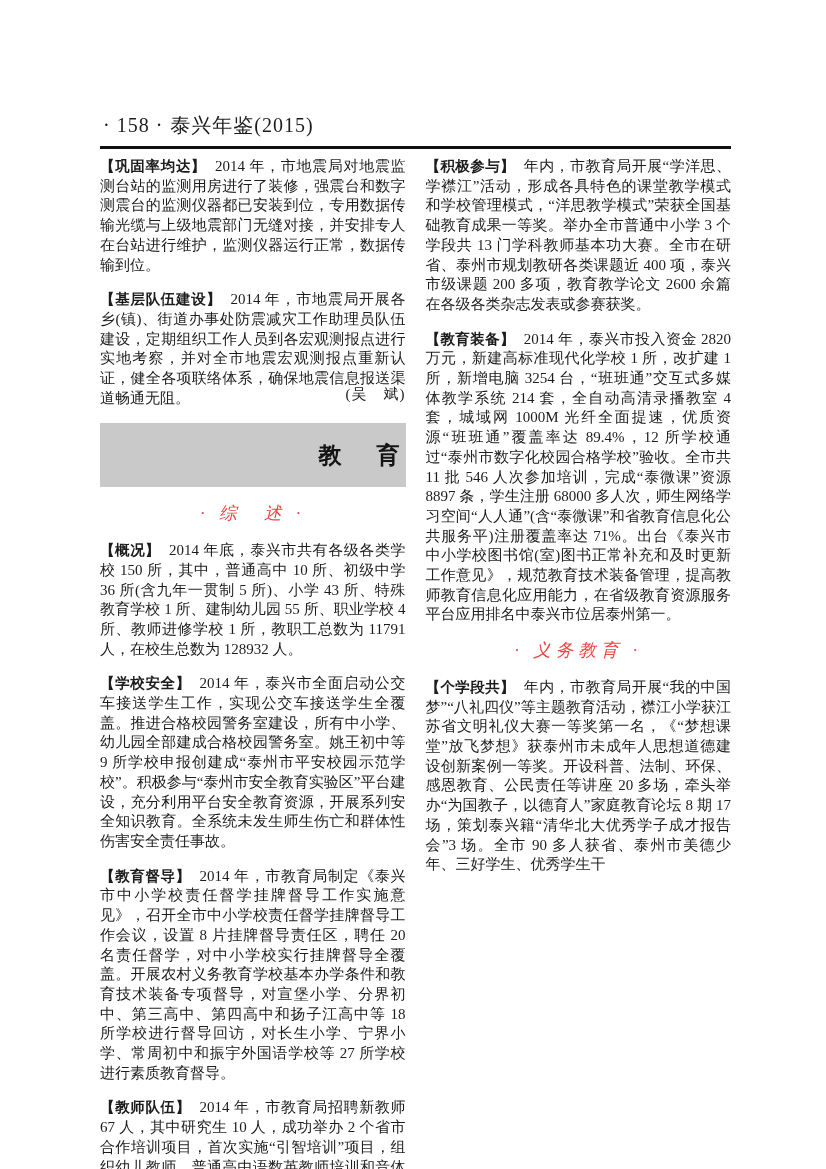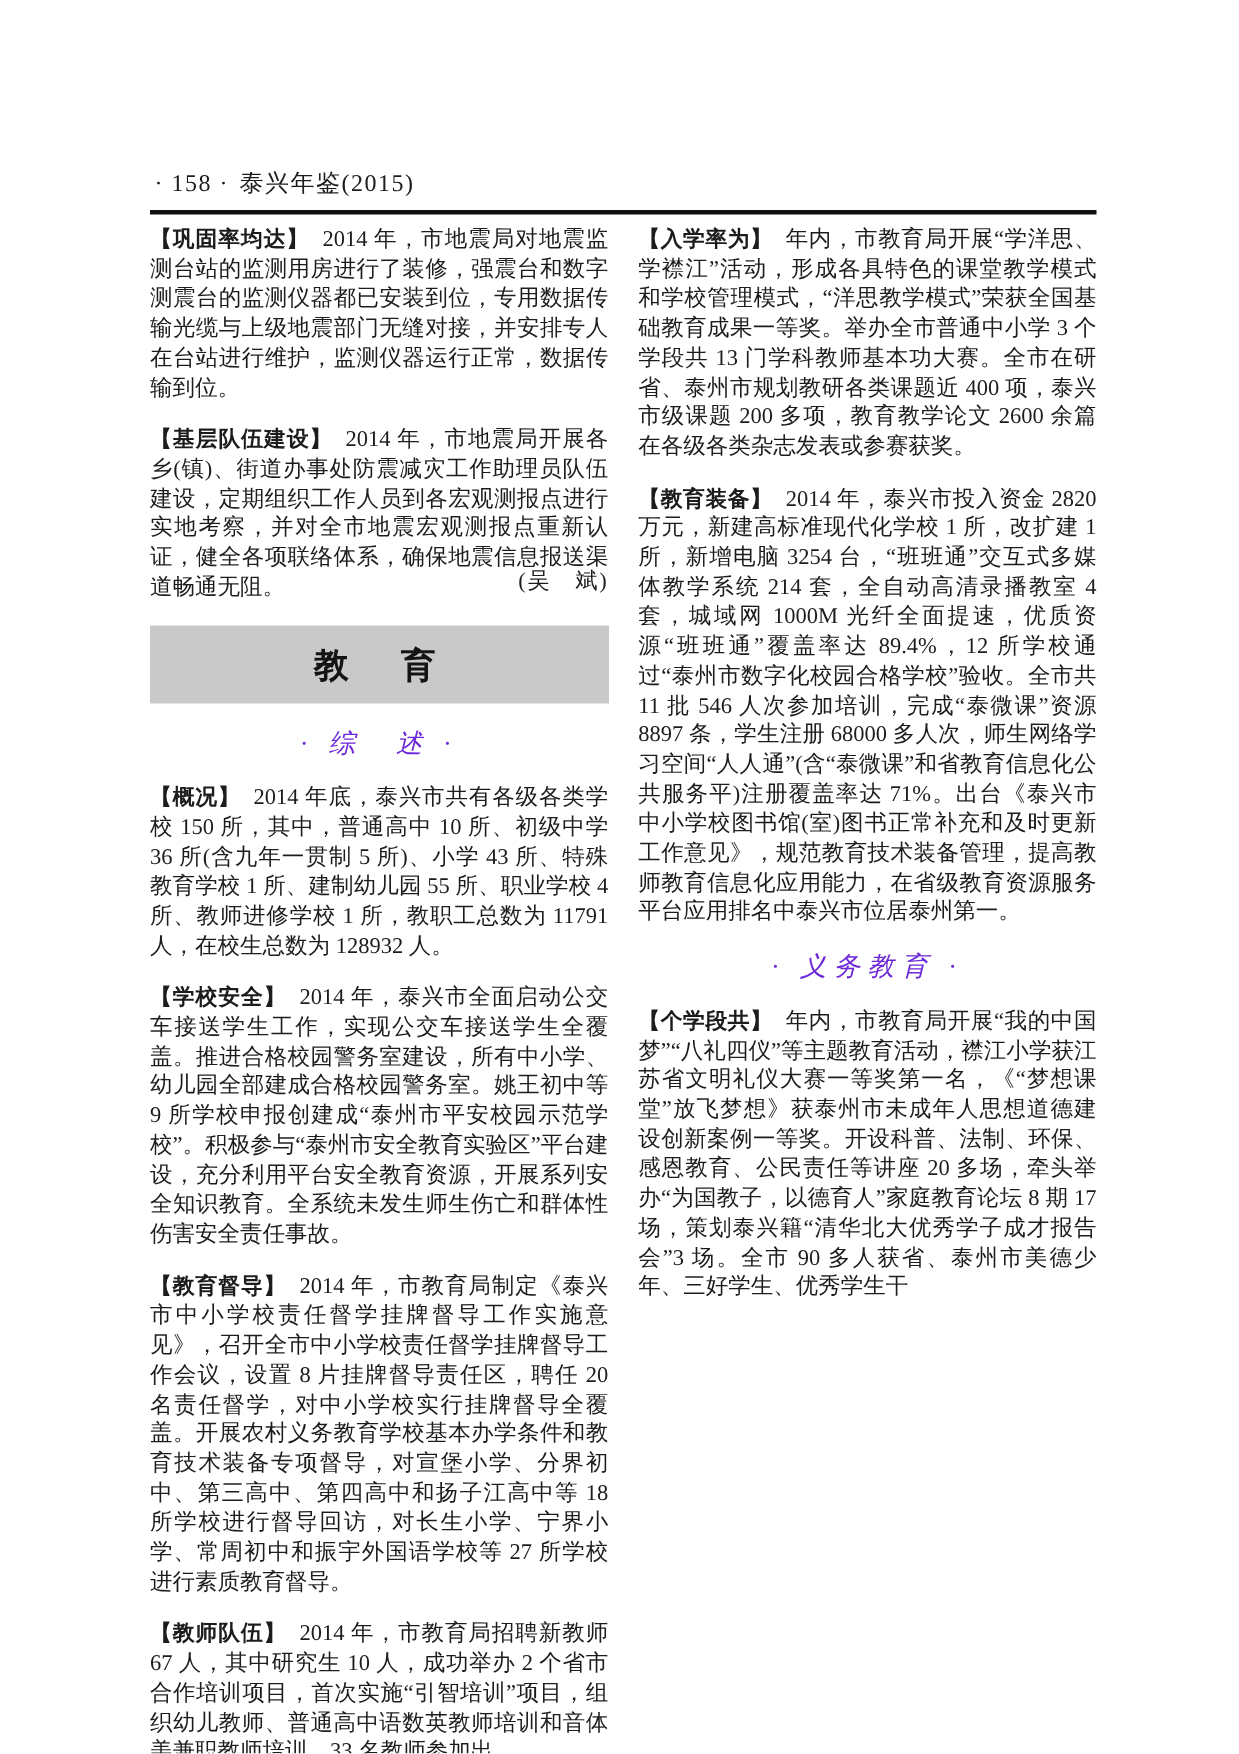--- a/index.html
+++ b/index.html
@@ -8,51 +8,51 @@
     width:826px; height:1169px;
     box-sizing:border-box;
     background:#ffffff;
     padding:112px 95px 0 100px;
     font-family:"Liberation Serif","DejaVu Serif",serif;
     color:#1c1c1c;
     overflow:hidden;
   }
   .page-header {
     display:flex; align-items:baseline; gap:7px;
-    font-size:16px; letter-spacing:1px;
+    font-size:20px; letter-spacing:1px;
     padding-left:3px; margin-bottom:7px;
   }
   .header-rule { height:3px; background:#101010; margin-bottom:8px; }
   .columns { display:flex; gap:20px; }
   .col { width:306px; font-size:15px; line-height:19.7px; text-align:justify; }
   .para { margin:0 0 15px 0; }
   .para-label {
     font-weight:bold;
     font-family:"Liberation Sans","DejaVu Sans",sans-serif;
     font-size:14.5px;
     padding-right:0.6em;
   }
   .sig-para { position:relative; }
   .signature { position:absolute; right:0; bottom:4px; letter-spacing:1px; }
   .chapter-banner {
     background:#c9c9c9;
-    height:52px;
+    height:64px;
     margin:5px 0 17px 0;
-    display:flex; align-items:center; justify-content:center;
+    display:flex; align-items:center; justify-content:flex-end;
     font-family:"Liberation Sans","DejaVu Sans",sans-serif;
     font-weight:bold; font-size:23px; letter-spacing:6px;
     color:#141414;
   }
   .section-heading {
     text-align:center;
     font-style:italic;
     font-size:17.5px;
     letter-spacing:5px;
     margin:0 0 17px 0;
-    color:#6d28d9;
+    color:#ef4444;
   }
   .section-heading.tight-top { margin-top:16px;font-style:italic; }
 </style>
 </head>
 <body>
 
 <div class="page">
 
   <div class="page-header">
     <span>· 158 ·</span>
@@ -81,21 +81,21 @@
 
       <p class="para"><span class="para-label">【教育督导】</span><span>2014 年，市教育局制定《泰兴市中小学校责任督学挂牌督导工作实施意见》，召开全市中小学校责任督学挂牌督导工作会议，设置 8 片挂牌督导责任区，聘任 20 名责任督学，对中小学校实行挂牌督导全覆盖。开展农村义务教育学校基本办学条件和教育技术装备专项督导，对宣堡小学、分界初中、第三高中、第四高中和扬子江高中等 18 所学校进行督导回访，对长生小学、宁界小学、常周初中和振宇外国语学校等 27 所学校进行素质教育督导。</span></p>
 
       <p class="para"><span class="para-label">【教师队伍】</span><span>2014 年，市教育局招聘新教师 67 人，其中研究生 10 人，成功举办 2 个省市合作培训项目，首次实施“引智培训”项目，组织幼儿教师、普通高中语数英教师培训和音体美兼职教师培训，33 名教师参加出</span></p>
 
     </div>
 
     <div class="col">
 
 
-      <p class="para"><span class="para-label">【入学率为】</span><span>年内，市教育局开展“学洋思、学襟江”活动，形成各具特色的课堂教学模式和学校管理模式，“洋思教学模式”荣获全国基础教育成果一等奖。举办全市普通中小学 3 个学段共 13 门学科教师基本功大赛。全市在研省、泰州市规划教研各类课题近 400 项，泰兴市级课题 200 多项，教育教学论文 2600 余篇在各级各类杂志发表或参赛获奖。</span></p>
+      <p class="para"><span class="para-label">【积极参与】</span><span>年内，市教育局开展“学洋思、学襟江”活动，形成各具特色的课堂教学模式和学校管理模式，“洋思教学模式”荣获全国基础教育成果一等奖。举办全市普通中小学 3 个学段共 13 门学科教师基本功大赛。全市在研省、泰州市规划教研各类课题近 400 项，泰兴市级课题 200 多项，教育教学论文 2600 余篇在各级各类杂志发表或参赛获奖。</span></p>
 
       <p class="para"><span class="para-label">【教育装备】</span><span>2014 年，泰兴市投入资金 2820 万元，新建高标准现代化学校 1 所，改扩建 1 所，新增电脑 3254 台，“班班通”交互式多媒体教学系统 214 套，全自动高清录播教室 4 套，城域网 1000M 光纤全面提速，优质资源“班班通”覆盖率达 89.4%，12 所学校通过“泰州市数字化校园合格学校”验收。全市共 11 批 546 人次参加培训，完成“泰微课”资源 8897 条，学生注册 68000 多人次，师生网络学习空间“人人通”(含“泰微课”和省教育信息化公共服务平)注册覆盖率达 71%。出台《泰兴市中小学校图书馆(室)图书正常补充和及时更新工作意见》，规范教育技术装备管理，提高教师教育信息化应用能力，在省级教育资源服务平台应用排名中泰兴市位居泰州第一。</span></p>
 
       <div class="section-heading tight-top">· 义务教育 ·</div>
 
 
       <p class="para"><span class="para-label">【个学段共】</span><span>年内，市教育局开展“我的中国梦”“八礼四仪”等主题教育活动，襟江小学获江苏省文明礼仪大赛一等奖第一名，《“梦想课堂”放飞梦想》获泰州市未成年人思想道德建设创新案例一等奖。开设科普、法制、环保、感恩教育、公民责任等讲座 20 多场，牵头举办“为国教子，以德育人”家庭教育论坛 8 期 17 场，策划泰兴籍“清华北大优秀学子成才报告会”3 场。全市 90 多人获省、泰州市美德少年、三好学生、优秀学生干</span></p>
 
     </div>
 

